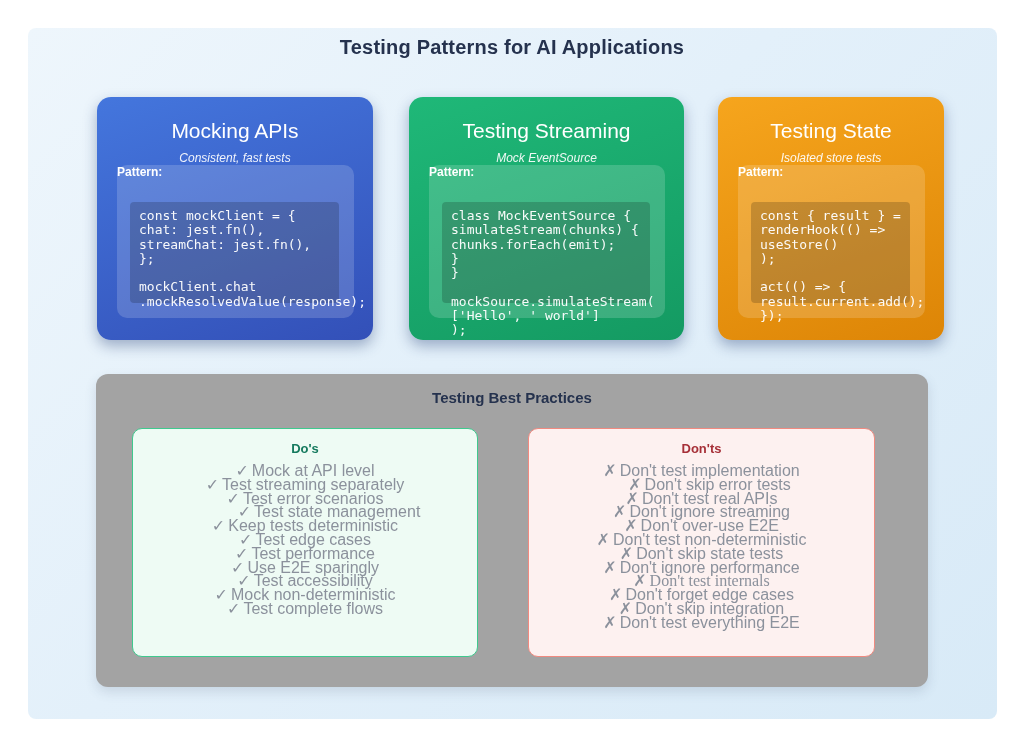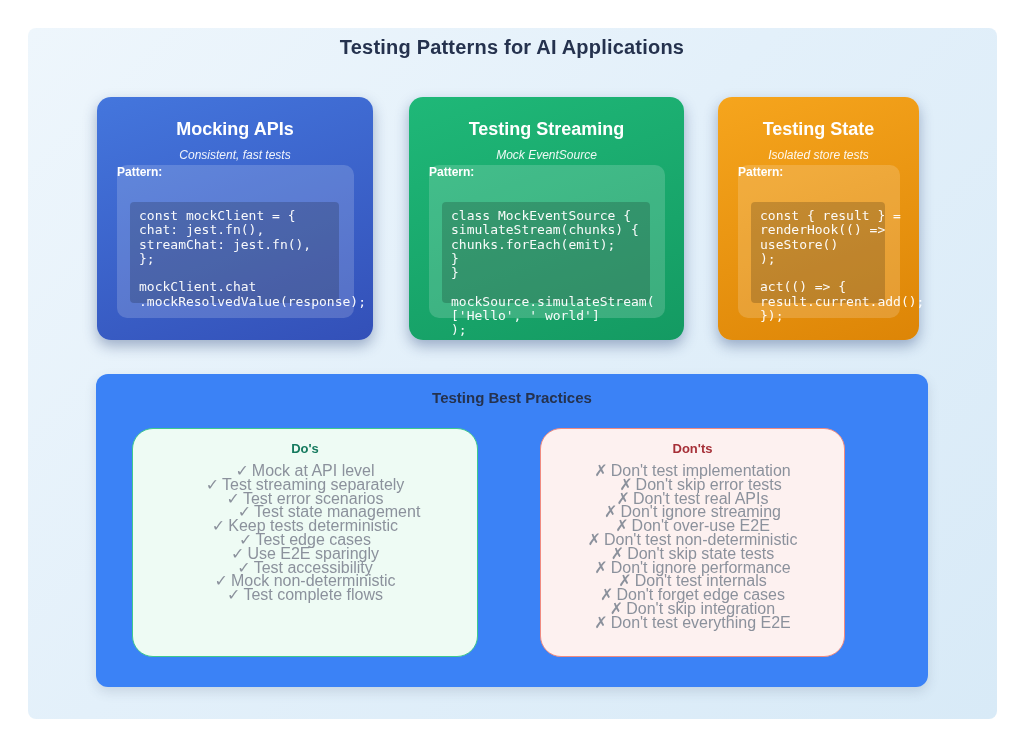--- a/index.html
+++ b/index.html
@@ -35,27 +35,27 @@
   .pattern-card {
     position: absolute;
     top: 97px;
     height: 243px;
     border-radius: 14px;
     box-shadow: 0 6px 14px rgba(35, 60, 115, 0.38);
     color: #ffffff;
   }
   .card-pos-0 { left: 97px;  width: 276px; }
   .card-pos-1 { left: 409px; width: 275px; }
-  .card-pos-2 { left: 718px; width: 201px; }
+  .card-pos-2 { left: 718px; width: 226px; }
 
   .card-title {
     margin-top: 22px;
     text-align: center;
-    font-size: 18px;
-    font-weight: bold;
+    font-size: 21px;
+    font-weight: normal;
   }
   .card-subtitle {
     margin-top: 8px;
     text-align: center;
     font-size: 12px;
     color: rgba(255, 255, 255, 0.92);
     font-style: italic;
   }
 
   .pattern-panel {
@@ -90,41 +90,41 @@
     min-height: 14.3px;
     white-space: pre;
     color: rgba(255, 255, 255, 0.96);
   }
 
   
   .best-practices-card {
     position: absolute;
     left: 96px; top: 374px;
     width: 832px; height: 313px;
-    background: #3b82f6;
+    background: #a3a3a3;
     border-radius: 12px;
     box-shadow: 0 5px 12px rgba(60, 80, 110, 0.16);
   }
   .bp-title {
     margin-top: 15px;
     text-align: center;
     font-size: 15px;
     font-weight: bold;
     color: #25324e;
   }
 
   .practice-box {
     position: absolute;
     top: 54px;
     height: 229px;
-    border-radius: 21px;
+    border-radius: 10px;
     border: 1.5px solid transparent;
   }
   .practice-box.dos   { left: 36px;  width: 346px; }
-  .practice-box.donts { left: 444px; width: 305px; }
+  .practice-box.donts { left: 432px; width: 347px; }
 
   .practice-box-title {
     margin-top: 12px;
     text-align: center;
     font-size: 13px;
     font-weight: bold;
   }
   .practice-list {
     margin-top: 8px;
     list-style: none;
@@ -205,37 +205,38 @@
     <div class="bp-title">Testing Best Practices</div>
     <div class="practice-box dos" style="background: rgb(238, 251, 244); border-color: rgb(63, 201, 142);">
       <div class="practice-box-title" style="color: rgb(21, 122, 94);">Do's</div>
       <ul class="practice-list">
           <li class="practice-item" style="color: rgb(139, 145, 156);"><span class="practice-mark">✓</span><span>Mock at API level</span></li>
           <li class="practice-item" style="color: rgb(139, 145, 156);"><span class="practice-mark">✓</span><span>Test streaming separately</span></li>
           <li class="practice-item" style="color: rgb(139, 145, 156);"><span class="practice-mark">✓</span><span>Test error scenarios</span></li>
           <li class="practice-item" style="color: rgb(139, 145, 156); padding-left: 48px;"><span class="practice-mark">✓</span><span>Test state management</span></li>
           <li class="practice-item" style="color: rgb(139, 145, 156);"><span class="practice-mark">✓</span><span>Keep tests deterministic</span></li>
           <li class="practice-item" style="color: rgb(139, 145, 156);"><span class="practice-mark">✓</span><span>Test edge cases</span></li>
+          <li class="practice-item" style="color: rgb(139, 145, 156);"><span class="practice-mark">✓</span><span>Test performance</span></li>
           <li class="practice-item" style="color: rgb(139, 145, 156);"><span class="practice-mark">✓</span><span>Use E2E sparingly</span></li>
           <li class="practice-item" style="color: rgb(139, 145, 156);"><span class="practice-mark">✓</span><span>Test accessibility</span></li>
           <li class="practice-item" style="color: rgb(139, 145, 156);"><span class="practice-mark">✓</span><span>Mock non-deterministic</span></li>
           <li class="practice-item" style="color: rgb(139, 145, 156);"><span class="practice-mark">✓</span><span>Test complete flows</span></li>
         </ul>
     </div>
     <div class="practice-box donts" style="background: rgb(253, 241, 240); border-color: rgb(240, 138, 128);">
       <div class="practice-box-title" style="color: rgb(166, 48, 56);">Don'ts</div>
       <ul class="practice-list">
           <li class="practice-item" style="color: rgb(139, 145, 156);"><span class="practice-mark">✗</span><span>Don't test implementation</span></li>
           <li class="practice-item" style="color: rgb(139, 145, 156); padding-left: 16px;"><span class="practice-mark">✗</span><span>Don't skip error tests</span></li>
           <li class="practice-item" style="color: rgb(139, 145, 156);"><span class="practice-mark">✗</span><span>Don't test real APIs</span></li>
           <li class="practice-item" style="color: rgb(139, 145, 156);"><span class="practice-mark">✗</span><span>Don't ignore streaming</span></li>
           <li class="practice-item" style="color: rgb(139, 145, 156);"><span class="practice-mark">✗</span><span>Don't over-use E2E</span></li>
           <li class="practice-item" style="color: rgb(139, 145, 156);"><span class="practice-mark">✗</span><span>Don't test non-deterministic</span></li>
           <li class="practice-item" style="color: rgb(139, 145, 156);"><span class="practice-mark">✗</span><span>Don't skip state tests</span></li>
           <li class="practice-item" style="color: rgb(139, 145, 156);"><span class="practice-mark">✗</span><span>Don't ignore performance</span></li>
-          <li class="practice-item" style="color: rgb(139, 145, 156);"><span class="practice-mark">✗</span><span>Don't test internals</span></li>
+          <li class="practice-item" style="color: rgb(139, 145, 156); font-family: Liberation Serif, serif;"><span class="practice-mark">✗</span><span>Don't test internals</span></li>
           <li class="practice-item" style="color: rgb(139, 145, 156);"><span class="practice-mark">✗</span><span>Don't forget edge cases</span></li>
           <li class="practice-item" style="color: rgb(139, 145, 156);"><span class="practice-mark">✗</span><span>Don't skip integration</span></li>
           <li class="practice-item" style="color: rgb(139, 145, 156);"><span class="practice-mark">✗</span><span>Don't test everything E2E</span></li>
         </ul>
     </div>
   </div>
 </div>
 
 </body></html>

